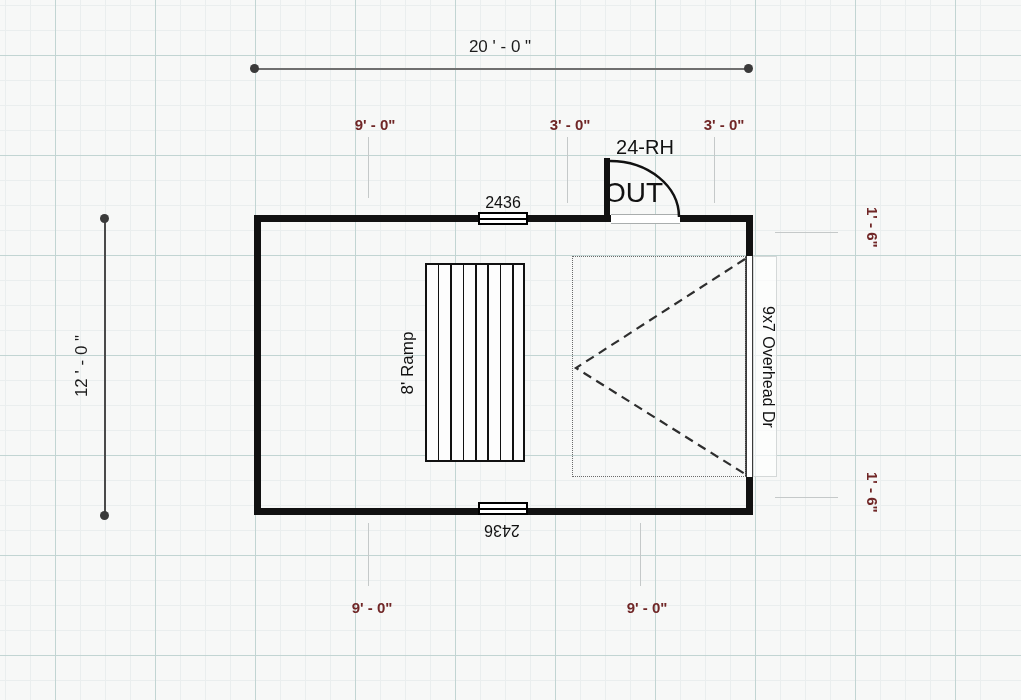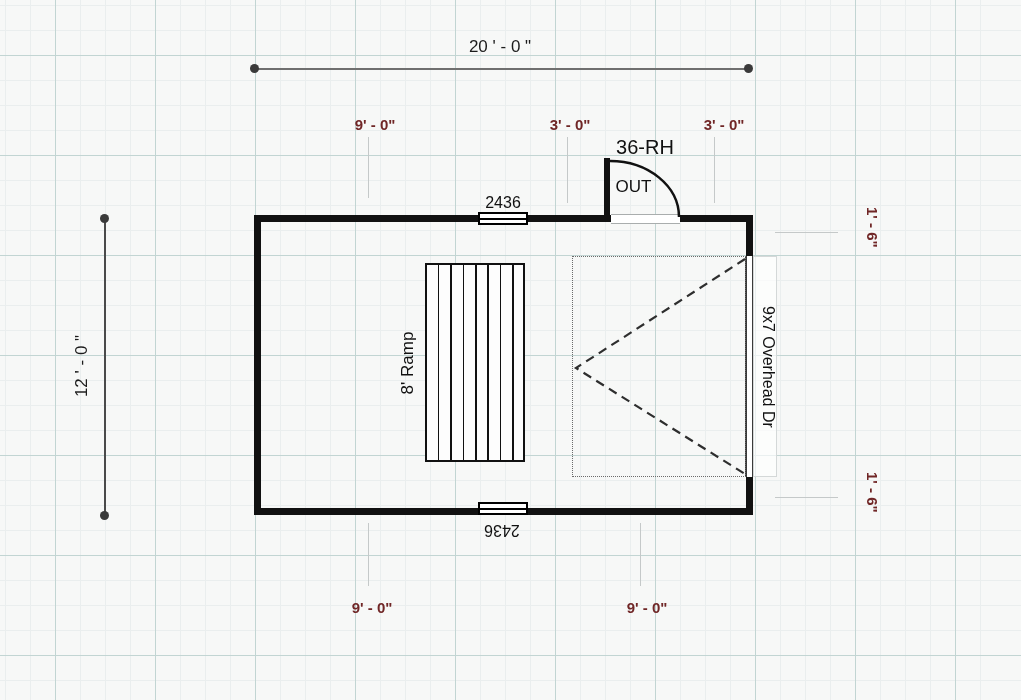--- a/index.html
+++ b/index.html
@@ -77,22 +77,22 @@
 
   <div class="abs red vert" style="left:861px;top:198px;width:20px;height:58px;">1' - 6"</div>
   <div class="abs red vert" style="left:861px;top:463px;width:20px;height:58px;">1' - 6"</div>
 
   <div class="abs building"></div>
 
   <div class="abs opening-top"></div>
   <div class="abs opening-right"></div>
 
   <div class="abs door-leaf"></div>
-  <div class="abs label" style="left:590px;top:136px;width:110px;font-size:20px;">36-RH</div>
-  <div class="abs label" style="left:596px;top:177px;width:75px;font-size:17px;">OUT</div>
+  <div class="abs label" style="left:590px;top:136px;width:110px;font-size:20px;">24-RH</div>
+  <div class="abs label" style="left:596px;top:177px;width:75px;font-size:28px;">OUT</div>
 
   <div class="abs window win-top"></div>
   <div class="abs label" style="left:470px;top:194px;width:66px;font-size:16px;">2436</div>
   <div class="abs window win-bottom"></div>
   <div class="abs label rot-180" style="left:469px;top:521px;width:66px;font-size:16px;">2436</div>
 
   <div class="abs ramp"></div>
   <div class="abs label rot-ccw" style="left:349px;top:352px;width:120px;height:22px;font-size:17px;">8' Ramp</div>
 
   <div class="abs ohd-dotted"></div>

